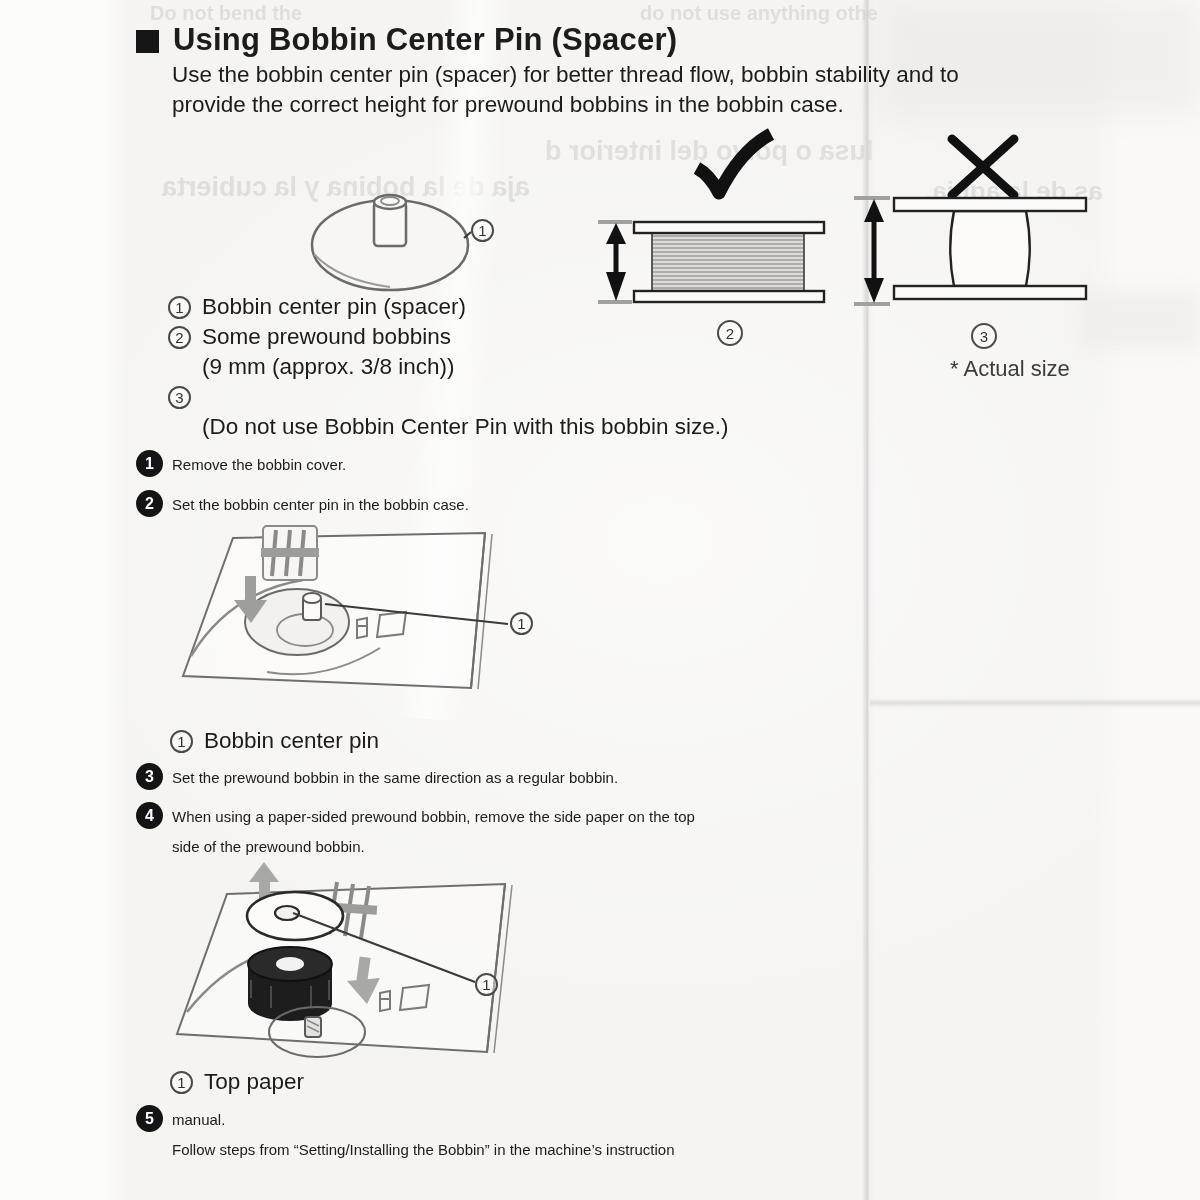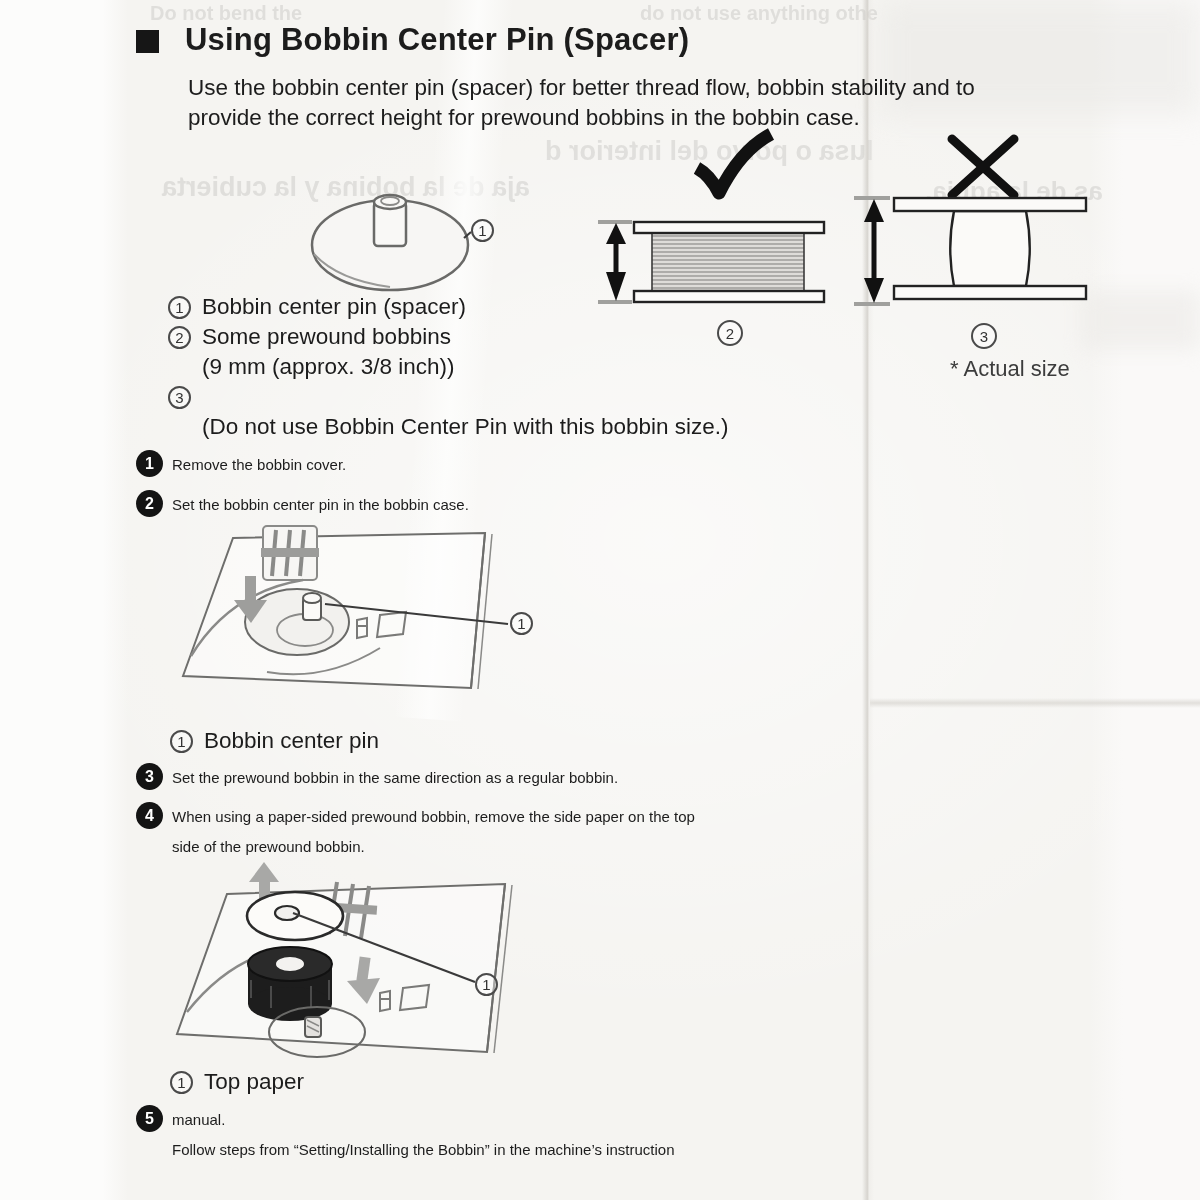--- a/index.html
+++ b/index.html
@@ -19,24 +19,24 @@
   .crease-bright{left:420px;top:-40px;width:70px;height:760px;transform:rotate(4deg);
           background:linear-gradient(to right,rgba(253,253,252,0),#fdfdfc 50%,rgba(253,253,252,0));opacity:.9;}
   .smudge-tr{left:880px;top:0;width:320px;height:115px;background:#e9e8e5;filter:blur(14px);opacity:.55;}
   .smudge-rm{left:1080px;top:290px;width:120px;height:60px;background:#eceae7;filter:blur(10px);opacity:.6;}
   .crease-h{left:870px;top:698px;width:330px;height:10px;
           background:linear-gradient(to bottom,rgba(214,211,206,0),rgba(209,206,200,.6),rgba(214,211,206,0));}
   
   .ghost{color:#a9a8a5;opacity:.28;font-weight:bold;filter:blur(.6px);white-space:nowrap;}
   .ghost.mir{transform:scaleX(-1);}
   
-  .title-row{left:136px;top:22px;display:flex;align-items:center;gap:26px;}
+  .title-row{left:136px;top:22px;display:flex;align-items:center;gap:14px;}
   .sq{width:23px;height:23px;background:#161616;display:inline-block;margin-top:3px;}
   .title{font-size:31px;font-weight:bold;letter-spacing:.2px;}
-  .intro{left:188px;top:60px;font-size:22.5px;line-height:30px;margin-top:13px;}
+  .intro{left:172px;top:60px;font-size:22.5px;line-height:30px;}
   
   .cnum{display:inline-flex;align-items:center;justify-content:center;
         width:23px;height:23px;border:2px solid #4a4a4a;border-radius:50%;
         font-size:15px;color:#333;background:rgba(255,255,255,.4);box-sizing:border-box;flex:none;}
   .stepnum{display:inline-flex;align-items:center;justify-content:center;
         width:27px;height:27px;background:#141414;color:#fff;border-radius:50%;
         font-size:16px;font-weight:bold;flex:none;}
   
   .legend{left:168px;top:292px;font-size:22.5px;}
   .legend .row{display:flex;align-items:center;gap:11px;height:30px;}

